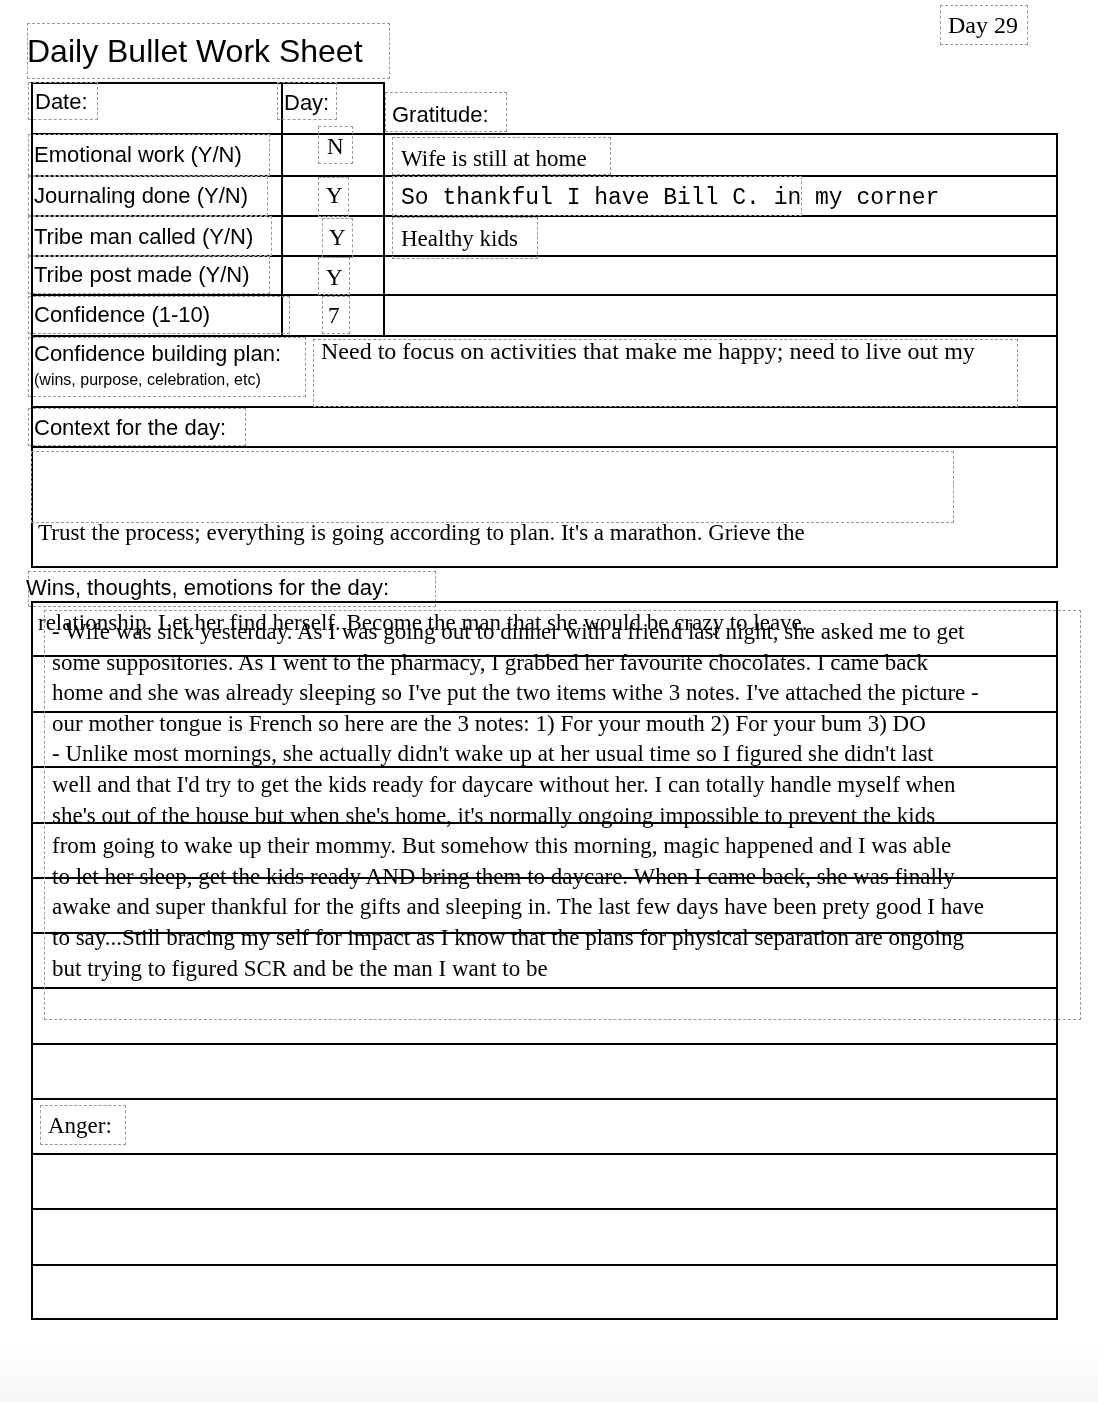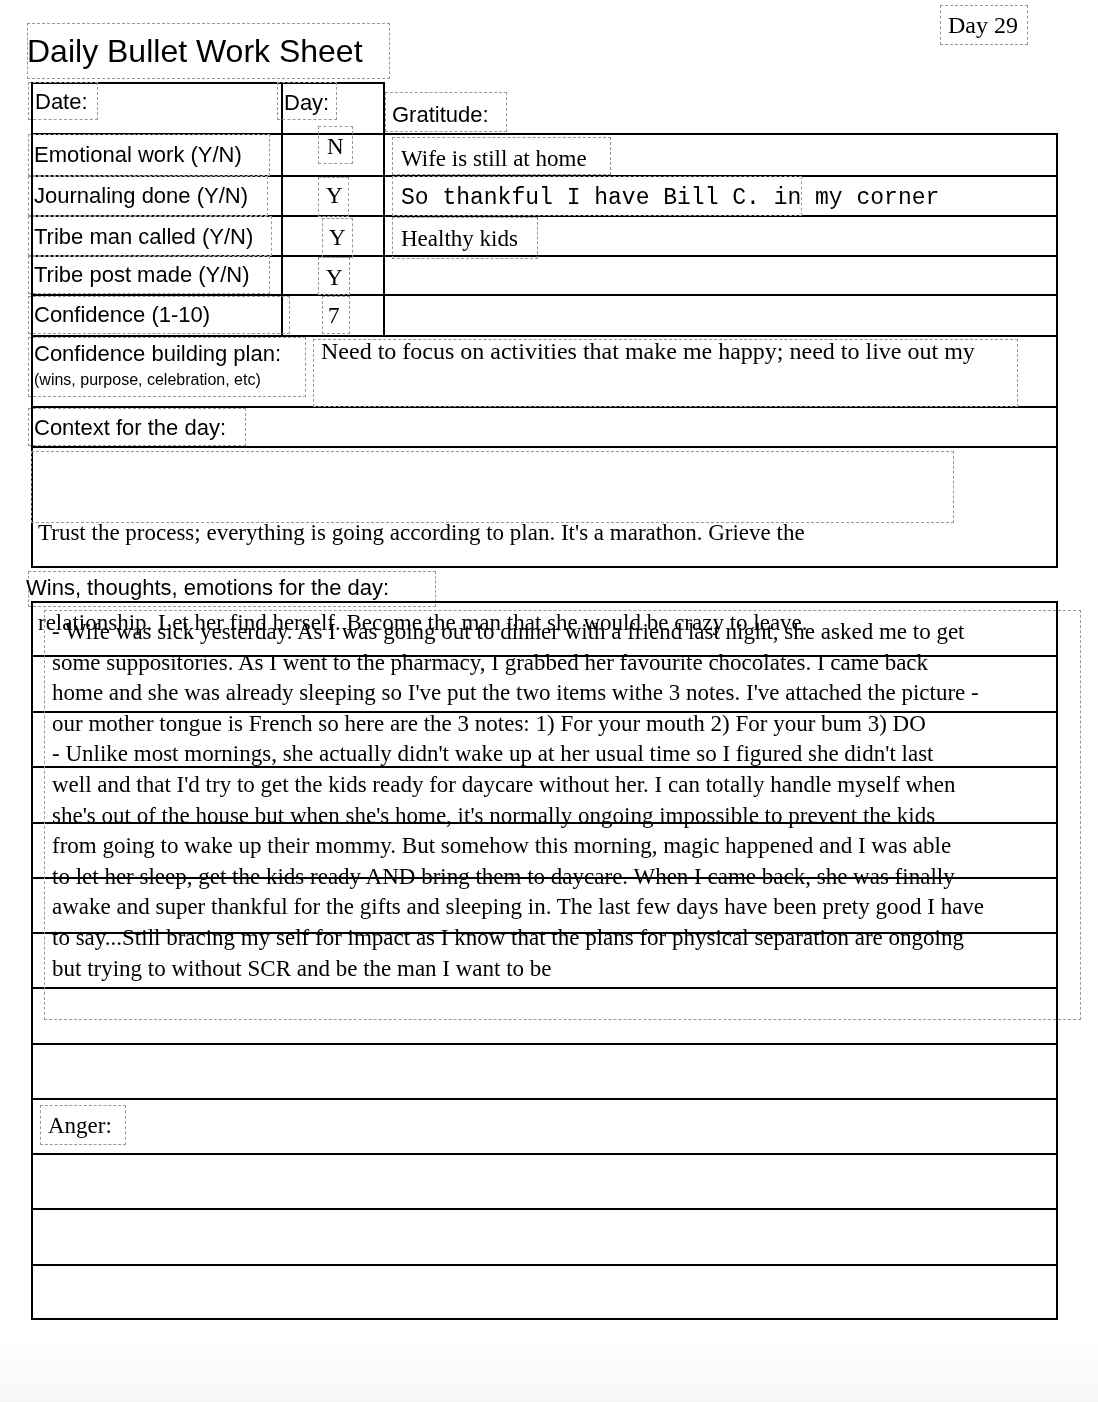--- a/index.html
+++ b/index.html
@@ -129,20 +129,20 @@
   <span class="wins-line">some suppositories. As I went to the pharmacy, I grabbed her favourite chocolates. I came back</span>
   <span class="wins-line">home and she was already sleeping so I've put the two items withe 3 notes. I've attached the picture -</span>
   <span class="wins-line">our mother tongue is French so here are the 3 notes: 1) For your mouth 2) For your bum 3) DO</span>
   <span class="wins-line">- Unlike most mornings, she actually didn't wake up at her usual time so I figured she didn't last</span>
   <span class="wins-line">well and that I'd try to get the kids ready for daycare without her. I can totally handle myself when</span>
   <span class="wins-line">she's out of the house but when she's home, it's normally ongoing impossible to prevent the kids</span>
   <span class="wins-line">from going to wake up their mommy. But somehow this morning, magic happened and I was able</span>
   <span class="wins-line">to let her sleep, get the kids ready AND bring them to daycare. When I came back, she was finally</span>
   <span class="wins-line">awake and super thankful for the gifts and sleeping in. The last few days have been prety good I have</span>
   <span class="wins-line">to say...Still bracing my self for impact as I know that the plans for physical separation are ongoing</span>
-  <span class="wins-line">but trying to without SCR and be the man I want to be</span>
+  <span class="wins-line">but trying to figured SCR and be the man I want to be</span>
 </div>
 
 <div class="abs dash" style="left:40px;top:1105px;width:86px;height:40px;"></div>
 <div class="abs serif val" style="left:48px;top:1114px;">Anger:</div>
 <div class="abs" style="left:33px;top:1155px;width:1022px;height:162px;"></div>
 
 <div class="bottom-fade"></div>
 
 </body></html>

